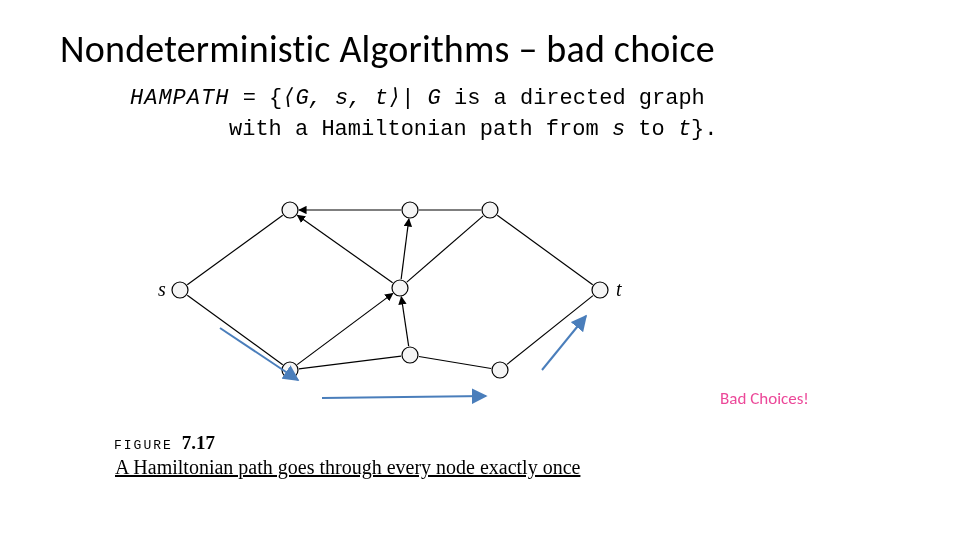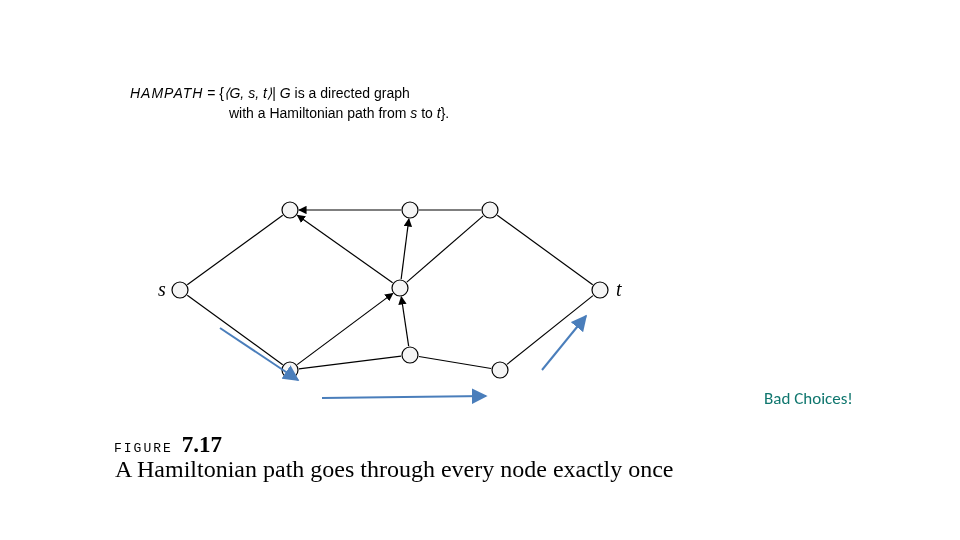--- a/index.html
+++ b/index.html
@@ -22,22 +22,22 @@
     left: 60px;
     top: 26px;
     font-size: 38px;
     font-weight: 400;
     letter-spacing: 0.2px;
   }
   .definition {
     position: absolute;
     left: 130px;
     top: 84px;
-    font-family: Liberation Sans, sans-serif;
-    font-size: 14px;
+    font-family: Liberation Mono, monospace;
+    font-size: 22px;
     line-height: 1.4;
   }
   .definition .line2 {
     margin-left: 99px;
     display: block;
   }
   .hampath-label {
     font-style: italic;
     letter-spacing: 1px;
   }
@@ -49,52 +49,53 @@
     left: 150px;
     top: 180px;
     width: 480px;
     height: 230px;
   }
   .bad-choices {
     position: absolute;
     left: 720px;
     top: 388px;
     font-size: 17px;
-    color: #0f766e;
-    margin-left: 44px;
+    color: #ec4899;
   }
   .figure-label {
     position: absolute;
     left: 114px;
     top: 432px;
     font-family: "Times New Roman", Georgia, serif;
     font-size: 18px;
   }
   .figure-label .flabel {
     font-size: 13px;
     letter-spacing: 2px;
     font-family: Liberation Mono, monospace;
   }
   .figure-label .fnum {
     font-weight: bold;
-    font-size: 23px;
+    font-size: 19px;
   }
   .figure-caption {
     position: absolute;
     left: 115px;
     top: 456px;
     font-family: "Times New Roman", Georgia, serif;
-    font-size: 24px;
+    font-size: 20px;
+    text-decoration: underline;
   }
 </style>
 </head>
 <body>
 
 <div class="slide">
 
+  <div class="title">Nondeterministic Algorithms – bad choice</div>
 
   <div class="definition">
     <span class="hampath-label math-it">HAMPATH</span>
     <span> = {</span><span class="math-it">⟨G, s, t⟩</span><span>| </span><span class="math-it">G</span><span> is a directed graph</span>
     <span class="line2">
       <span>with a Hamiltonian path from </span><span class="math-it">s</span><span> to </span><span class="math-it">t</span><span>}.</span>
     </span>
   </div>
 
   <div class="graph-box">

